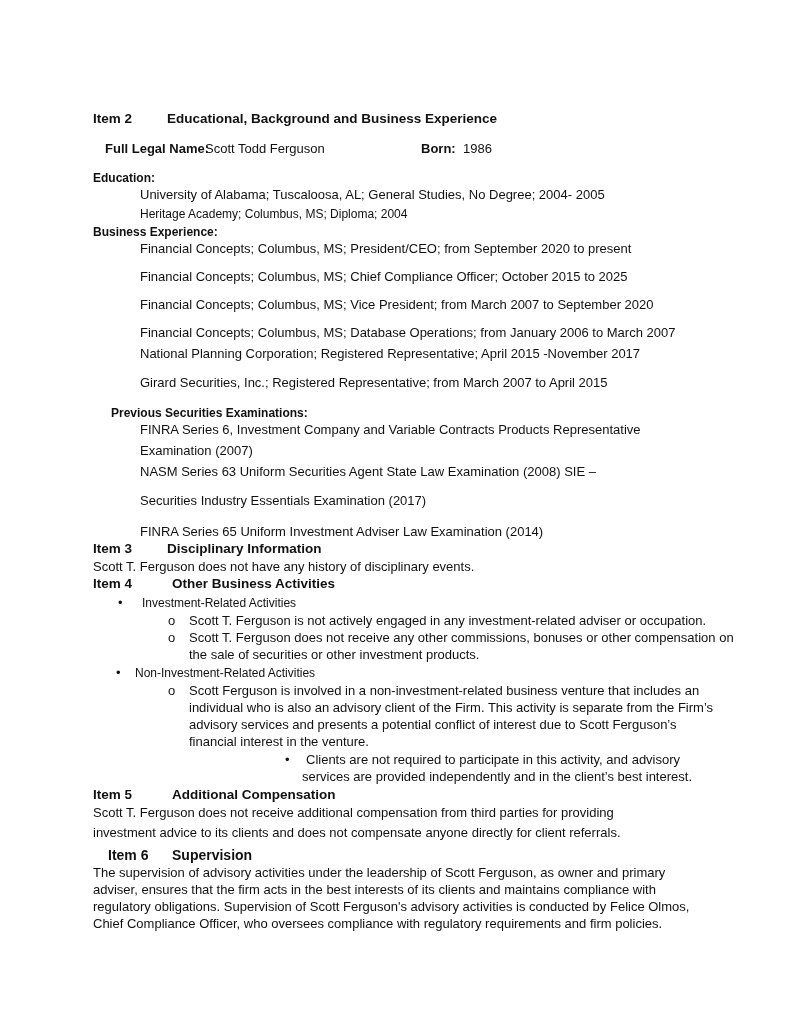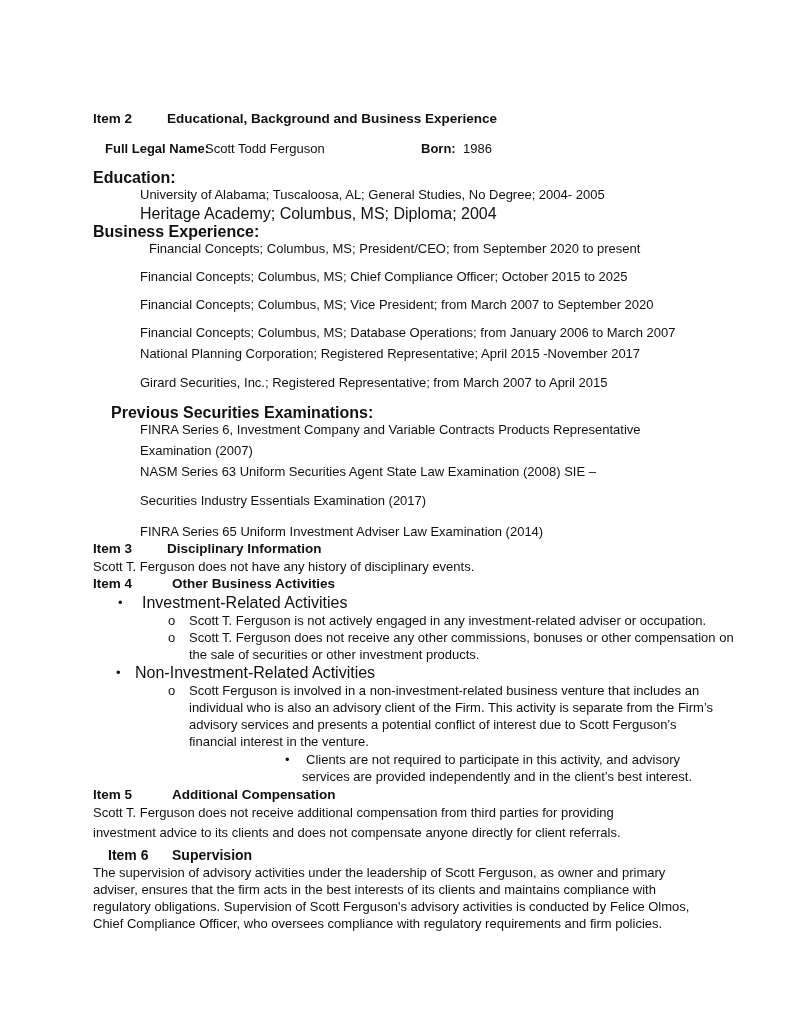--- a/index.html
+++ b/index.html
@@ -1,40 +1,40 @@
 <!DOCTYPE html>
 <html><head>
 <meta charset="utf-8">
 <style>
   html, body { margin: 0; padding: 0; background: #ffffff; }
   body { width: 791px; height: 1024px; position: relative; overflow: hidden;
          font-family: "Liberation Sans", sans-serif; color: #111; }
   .t { position: absolute; white-space: nowrap; font-size: 13px; line-height: 16px; }
   .b { font-weight: bold; }
   .h { font-weight: bold; font-size: 13.5px; }
-  .sm { font-size: 16px; }
+  .sm { font-size: 12px; }
   .bul { position: absolute; font-size: 13px; line-height: 16px; }
 </style>
 </head>
 <body>
 
 <div class="t h" style="left:93px;top:111px;">Item 2</div>
 <div class="t h" style="left:167px;top:111px;">Educational, Background and Business Experience</div>
 
 <div class="t b" style="left:93px;top:141px;padding-left:12px;">Full Legal Name:</div>
 <div class="t" style="left:205px;top:141px;">Scott Todd Ferguson</div>
 <div class="t b" style="left:421px;top:141px;">Born:</div>
 <div class="t" style="left:463px;top:141px;">1986</div>
 
 <div class="t b sm" style="left:93px;top:170px;">Education:</div>
 <div class="t" style="left:140px;top:187px;">University of Alabama; Tuscaloosa, AL; General Studies, No Degree; 2004- 2005</div>
 <div class="t sm" style="left:140px;top:206px;">Heritage Academy;  Columbus,  MS; Diploma;  2004</div>
 
 <div class="t b sm" style="left:93px;top:224px;">Business Experience:</div>
-<div class="t" style="left:140px;top:241px;margin-left:9px;">Financial Concepts; Columbus,  MS; President/CEO; from September  2020 to present</div>
+<div class="t" style="left:140px;top:241px;">Financial Concepts; Columbus,  MS; President/CEO; from September  2020 to present</div>
 <div class="t" style="left:140px;top:269px;">Financial Concepts; Columbus, MS; Chief Compliance Officer; October 2015 to 2025</div>
 <div class="t" style="left:140px;top:297px;">Financial Concepts; Columbus, MS; Vice President; from March 2007 to September 2020</div>
 <div class="t" style="left:140px;top:325px;">Financial Concepts; Columbus, MS; Database Operations; from January 2006 to March 2007</div>
 <div class="t" style="left:140px;top:346px;">National Planning Corporation; Registered Representative; April 2015 -November 2017</div>
 <div class="t" style="left:140px;top:375px;">Girard Securities,  Inc.; Registered Representative; from March 2007 to April 2015</div>
 
 <div class="t b sm" style="left:93px;top:405px;padding-left:18px;">Previous  Securities  Examinations:</div>
 <div class="t" style="left:140px;top:422px;">FINRA Series 6, Investment Company and Variable Contracts Products Representative</div>
 <div class="t" style="left:140px;top:443px;">Examination (2007)</div>
 <div class="t" style="left:140px;top:464px;">NASM Series 63 Uniform Securities Agent State Law Examination  (2008) SIE –</div>

